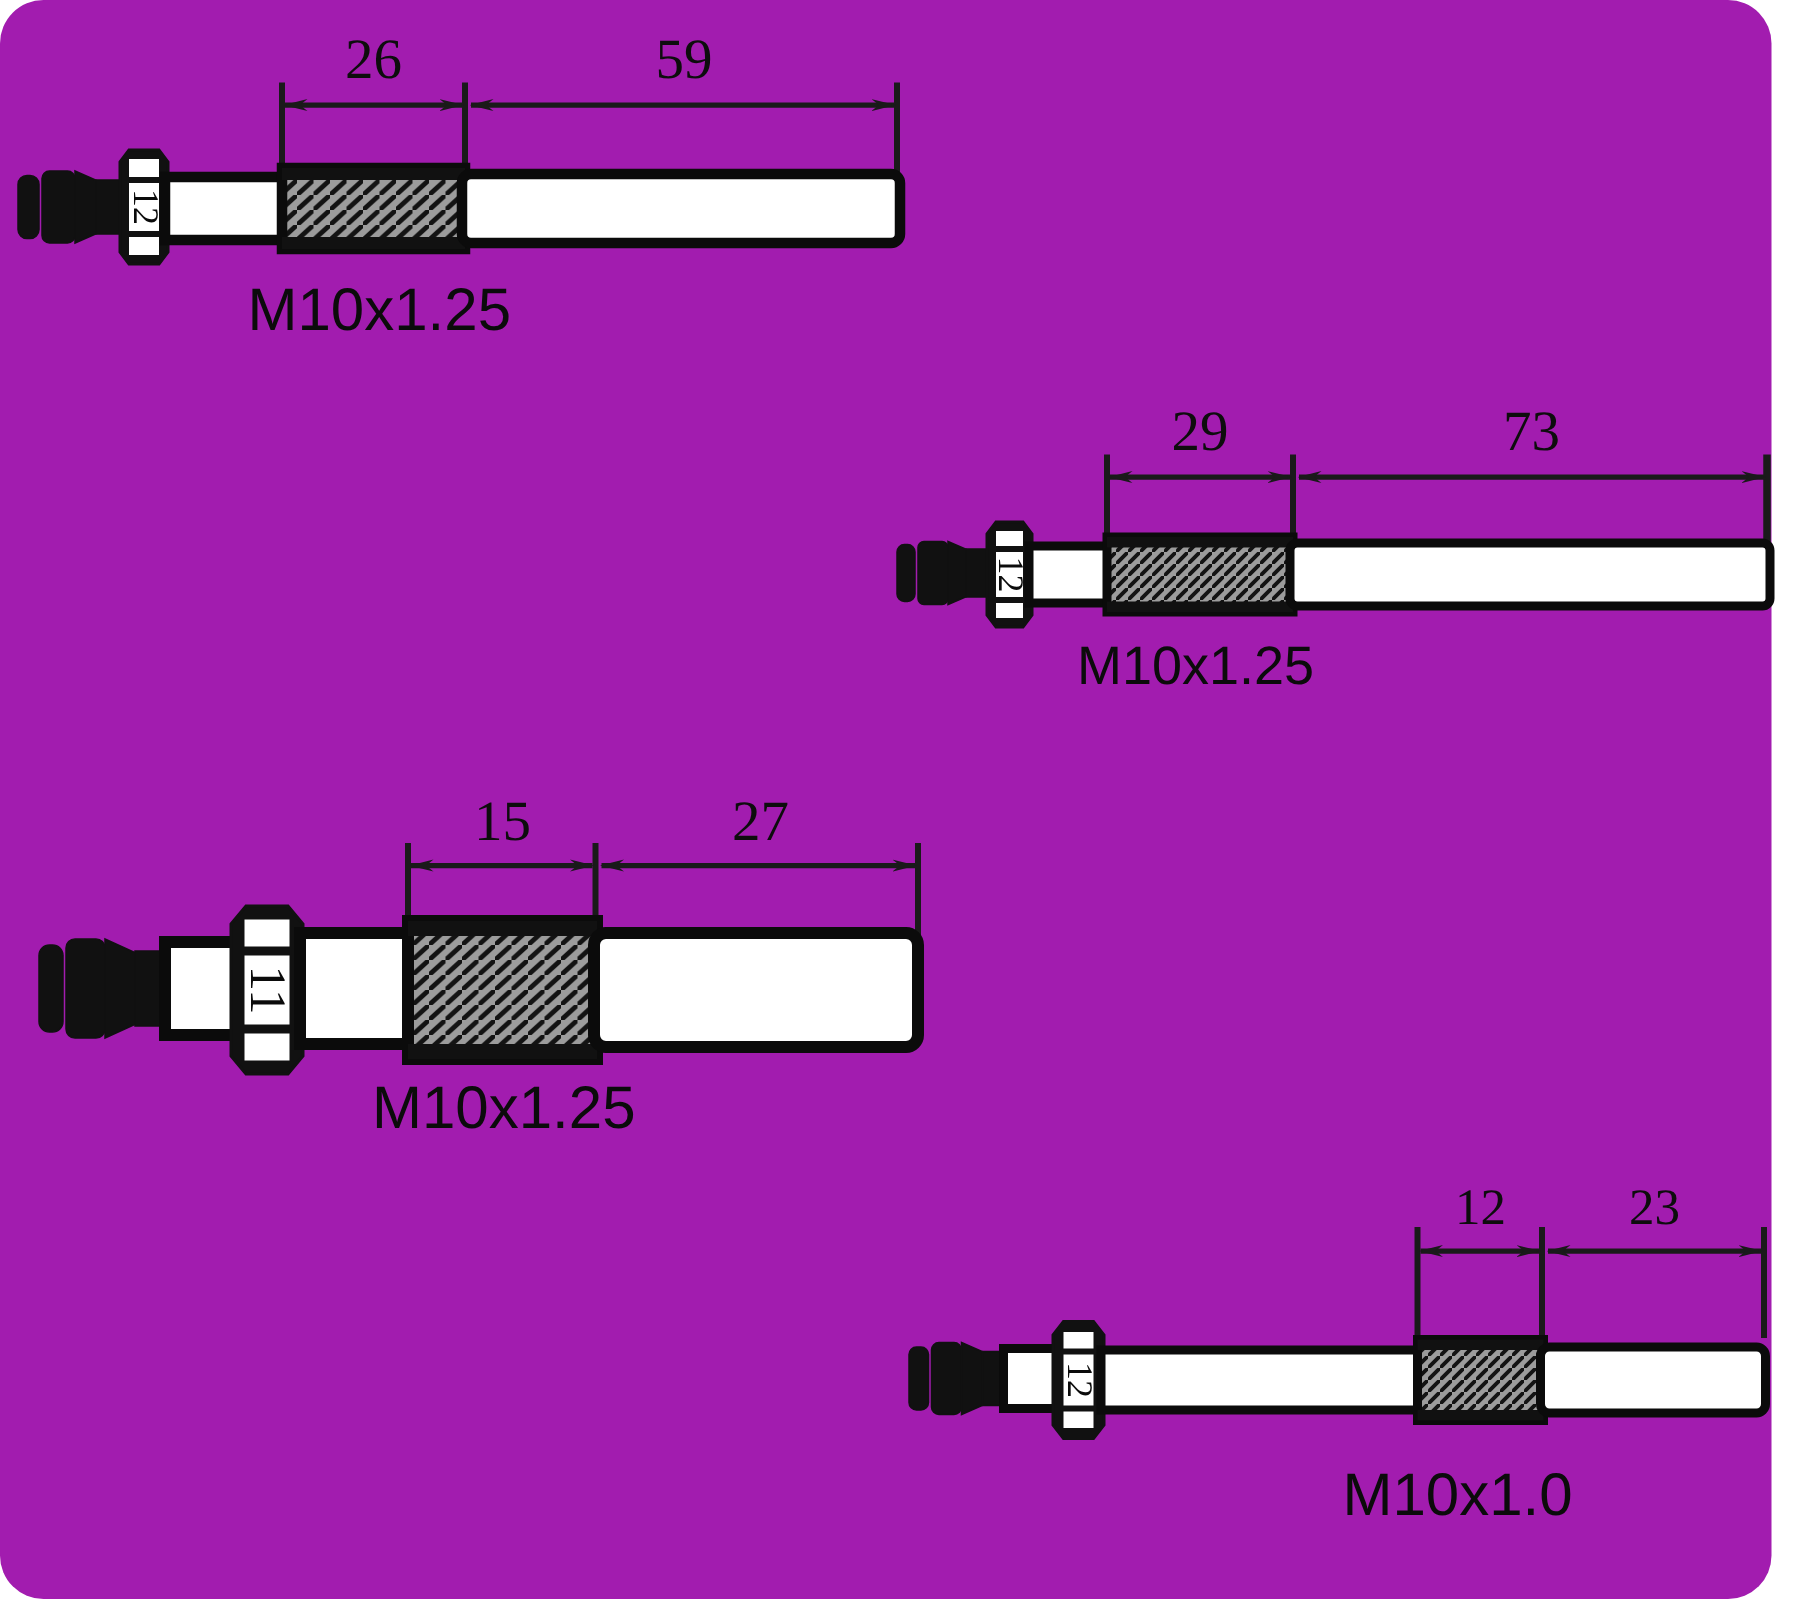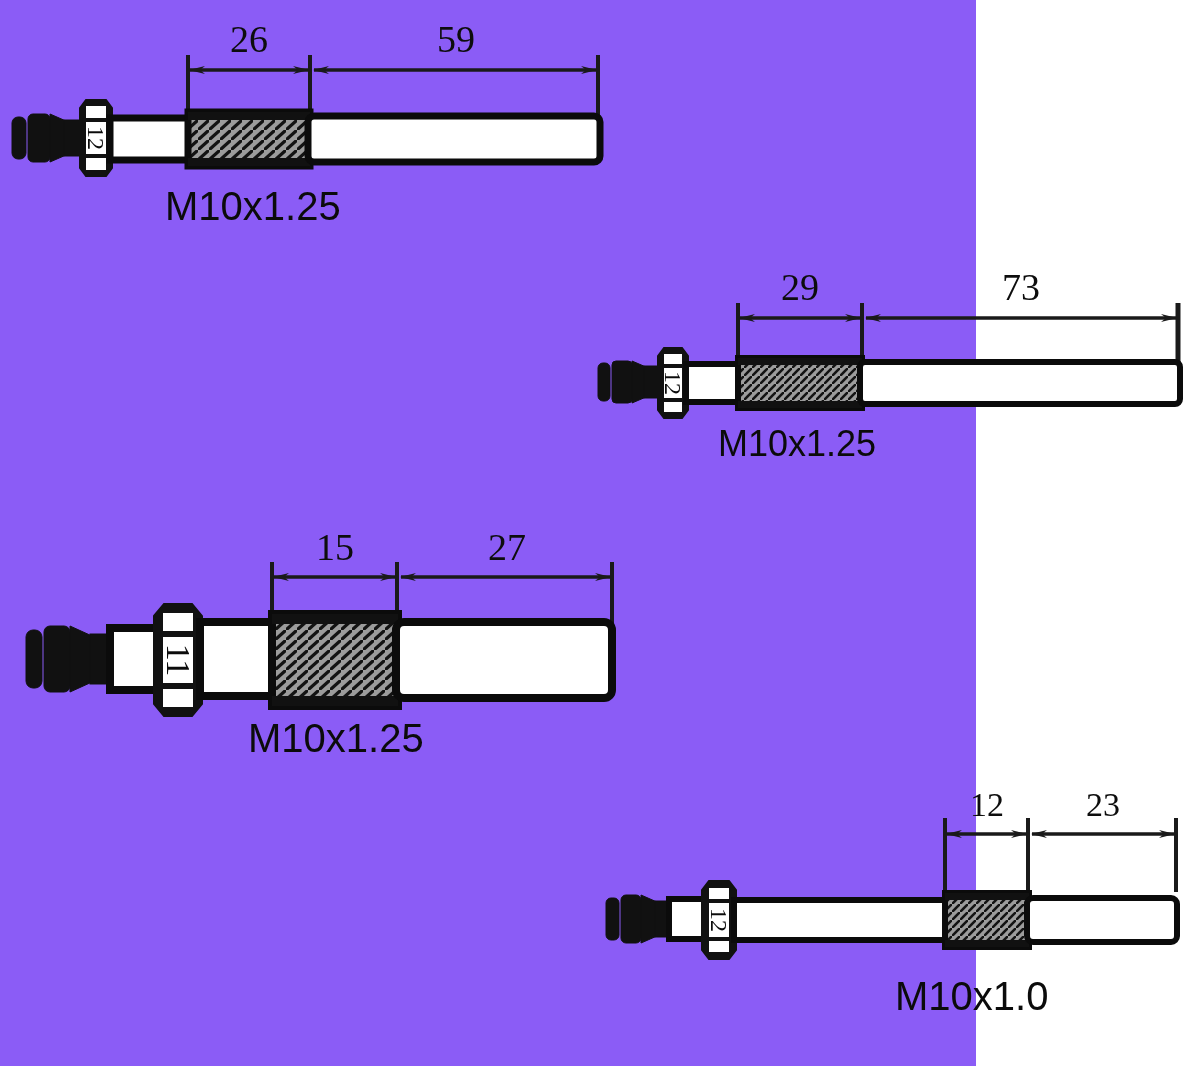--- a/index.html
+++ b/index.html
@@ -8,23 +8,24 @@
     background: #ffffff;
   }
   body {
     width: 1200px;
     height: 1066px;
     font-family: "Liberation Sans", sans-serif;
     overflow: hidden;
   }
   #drawing-root {
     position: relative;
-    width: 976px;
+    width: 1181px;
     height: 1066px;
-    background: #8b5cf6;
+    background: #a21caf;
+    border-radius: 29px;
   }
   svg.sheet {
     display: block;
     width: 1200px;
     height: 1066px;
   }
   .dim-text {
     font-family: "Liberation Serif", serif;
     font-size: 38px;
     fill: #0d0d0d;

